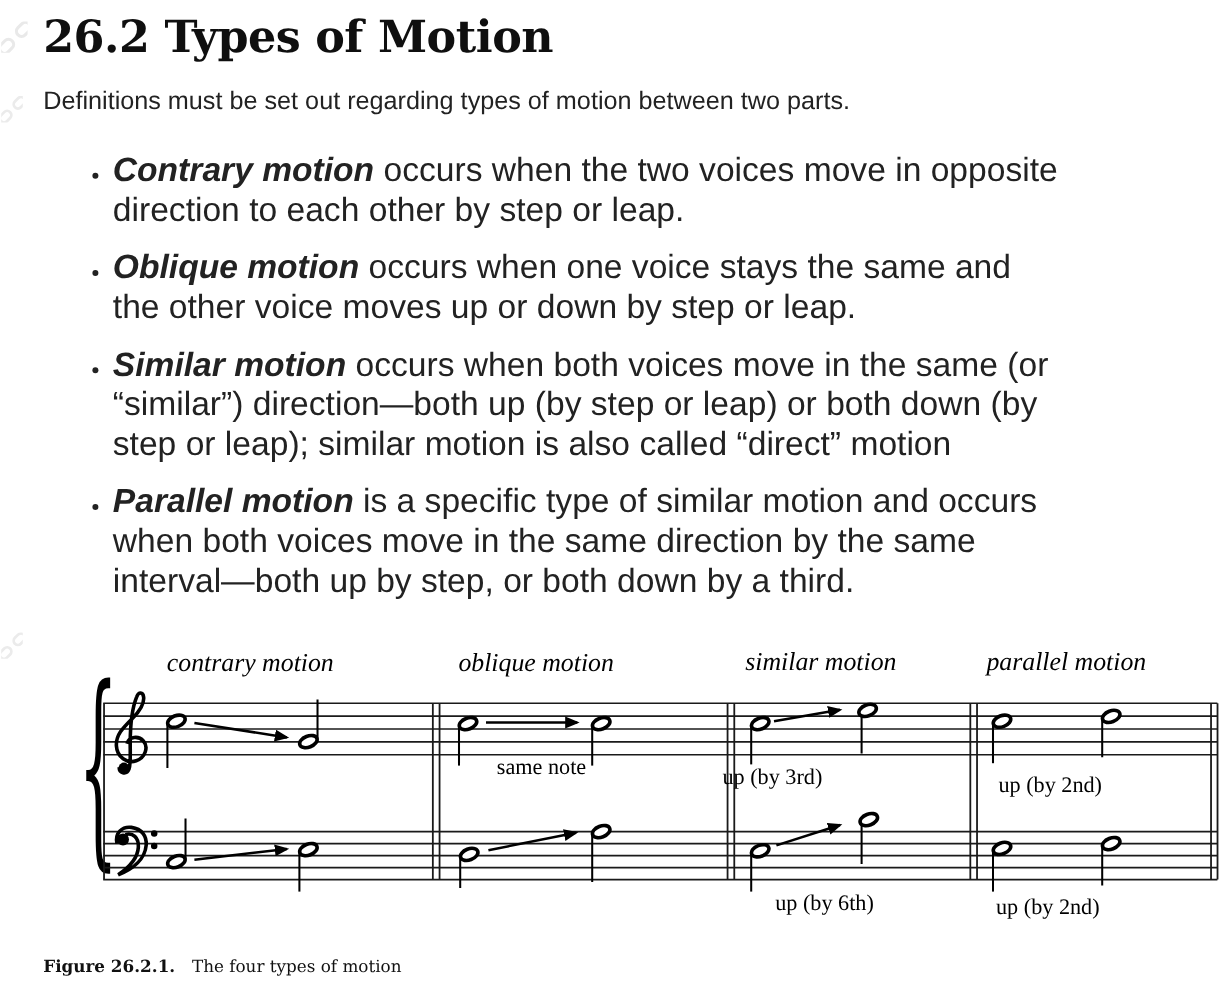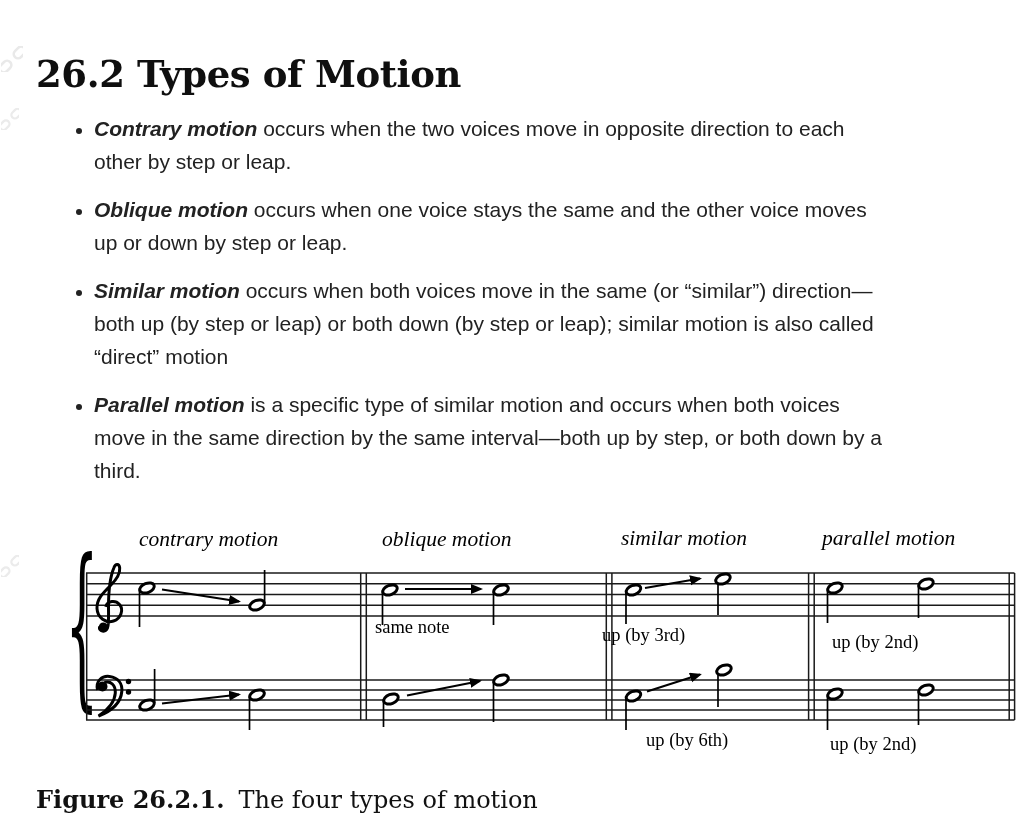--- a/index.html
+++ b/index.html
@@ -1,51 +1,51 @@
 <!DOCTYPE html>
 <html><head>
 <meta charset="utf-8">
 <style>
   * { margin:0; padding:0; box-sizing:border-box; }
   html,body { width:1024px; height:832px; background:#ffffff; overflow:hidden; }
   body { font-family:"Liberation Sans", sans-serif; color:#222; position:relative; }
-  .page { padding:22px 20px 0 36px; position:relative;margin-top:28px; }
+  .page { padding:6px 20px 0 36px; position:relative; }
 
   .anchor-icon { position:absolute; left:1px; }
 
   h1.title {
     font-family:"DejaVu Serif", serif;
     font-size:37px; font-weight:700; letter-spacing:-0.4px;
     color:#0f0f0f; margin:2px 0 16px 0; line-height:1.2;
   }
   p.intro { font-size:21px; line-height:33px; margin:0 0 24px 0; color:#222; }
 
   ul.defs { list-style:disc; padding-left:58px; margin:0 0 2px 0; }
   ul.defs li {
-    font-size:21px; line-height:33px; max-width:795px;
+    font-size:28px; line-height:33px; max-width:795px;
     margin-bottom:15px; color:#222;
   }
   ul.defs li::marker { font-size:19px; }
   .term { font-weight:700; font-style:italic; }
 
   .figure-wrap { position:relative; width:1002px; height:272px; margin-top:18px; }
   .figure-wrap svg.score { position:absolute; left:0; top:0; }
 
   .col-label {
     position:absolute; white-space:nowrap;
     font-family:"Liberation Serif", serif; font-style:italic;
     font-size:21.5px; color:#000; line-height:1.15;
   }
   .note-label {
     position:absolute; white-space:nowrap;
     font-family:"Liberation Serif", serif;
     font-size:18.5px; color:#000; line-height:1.1;
   }
 
-  .caption { margin-top:8px; font-family:"DejaVu Serif", serif; font-size:24px; color:#111; }
+  .caption { margin-top:8px; font-family:"DejaVu Serif", serif; font-size:14px; color:#111; }
   .caption .cap-label { font-weight:700; margin-right:14px; }
 </style>
 </head>
 <body>
 
 <div class="page">
 
   <span class="anchor-icon" style="top:18px">
     <svg width="22" height="26" viewBox="0 0 22 26">
       <g fill="none" stroke="#e9e9e9" stroke-width="2.6">
@@ -66,20 +66,21 @@
     <svg width="18" height="22" viewBox="0 0 22 26">
       <g fill="none" stroke="#ebebeb" stroke-width="2.8">
         <rect x="-5.5" y="9.5" width="13" height="8.5" rx="4.2" transform="rotate(-45 11 13)"></rect>
         <rect x="14.5" y="9.5" width="13" height="8.5" rx="4.2" transform="rotate(-45 11 13)"></rect>
       </g>
     </svg>
   </span>
 
   <h1 class="title">26.2 Types of Motion</h1>
 
+  <p class="intro">Definitions must be set out regarding types of motion between two parts.</p>
 
   <ul class="defs">
     <li><span class="term">Contrary motion</span><span> occurs when the two voices move in opposite direction to each other by step or leap.</span></li>
     <li><span class="term">Oblique motion</span><span> occurs when one voice stays the same and the other voice moves up or down by step or leap.</span></li>
     <li><span class="term">Similar motion</span><span> occurs when both voices move in the same (or “similar”) direction—both up (by step or leap) or both down (by step or leap); similar motion is also called “direct” motion</span></li>
     <li><span class="term">Parallel motion</span><span> is a specific type of similar motion and occurs when both voices move in the same direction by the same interval—both up by step, or both down by a third.</span></li>
   </ul>
 
   <div class="figure-wrap">
 
@@ -190,21 +191,21 @@
         <line x1="609" y1="588" x2="664" y2="578.5" marker-end="url(#arrowhead)"></line>
         <line x1="611" y1="691.5" x2="664" y2="674.5" marker-end="url(#arrowhead)"></line>
       </g>
     </svg>
 
     <span class="col-label" style="left:103px; top:22px">contrary motion</span>
     <span class="col-label" style="left:346px; top:22px">oblique motion</span>
     <span class="col-label" style="left:585px; top:21px">similar motion</span>
     <span class="col-label" style="left:786px; top:21px">parallel motion</span>
 
-    <span class="note-label" style="left:339px; top:112px">same note</span>
+    <span class="note-label" style="left:378px; top:112px">same note</span>
     <span class="note-label" style="left:566px; top:120px">up (by 3rd)</span>
     <span class="note-label" style="left:796px; top:127px">up (by 2nd)</span>
     <span class="note-label" style="left:610px; top:225px">up (by 6th)</span>
     <span class="note-label" style="left:794px; top:229px">up (by 2nd)</span>
   </div>
 
   <p class="caption">
     <span class="cap-label">Figure 26.2.1.</span><span>The four types of motion</span>
   </p>
 

